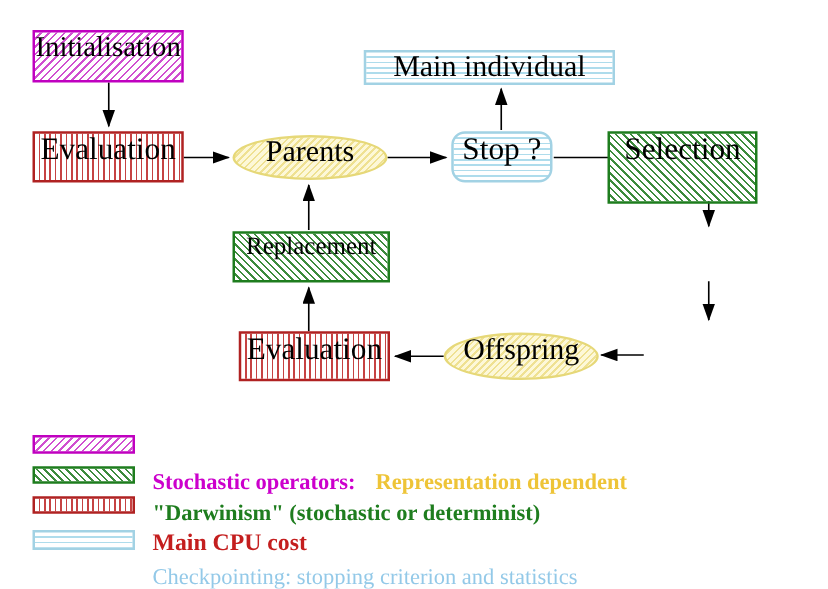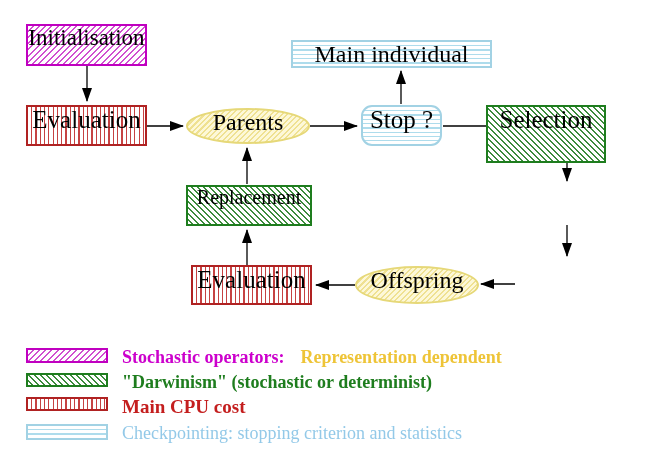--- a/index.html
+++ b/index.html
@@ -15,21 +15,21 @@
                border:2px solid #1e7d1e;}
   .stripe-red{background:repeating-linear-gradient(90deg,#ffffff 0,#ffffff 3px,#c64242 3px,#c64242 4.3px);
               border:2px solid #b02222;}
   .stripe-blue{background:repeating-linear-gradient(180deg,#ffffff 0,#ffffff 3px,#aedcec 3px,#aedcec 4.3px);
                border:2px solid #a2d2e4;}
   .ellipse-yellow{background:repeating-linear-gradient(135deg,#fdf8d8 0,#fdf8d8 2.4px,#efe192 2.4px,#efe192 3.9px);
                   border:2px solid #e6d878;border-radius:50%;}
   .ellipse-dashed{border:5px dashed #f08d7e;border-radius:50%;color:#f08d7e;background:transparent;}
   .rounded{border-radius:11px;}
   .swatch{position:absolute;box-sizing:border-box;z-index:2;}
-  .legend-text{position:absolute;z-index:2;white-space:nowrap;font-size:18px;font-weight:bold;}
+  .legend-text{position:absolute;z-index:2;white-space:nowrap;font-size:18px;font-weight:bold;margin-top:28px;}
   .t-magenta{color:#cc00cc;}
   .t-gold{color:#eec437;}
   .t-green{color:#1e7d1e;}
   .t-red{color:#c41e1e;}
   .t-blue{color:#93c9e8;font-weight:normal;}
   .suffix{margin-left:16px;}
   .two-line{flex-direction:column;line-height:1.2;}
 </style>
 </head>
 <body>

